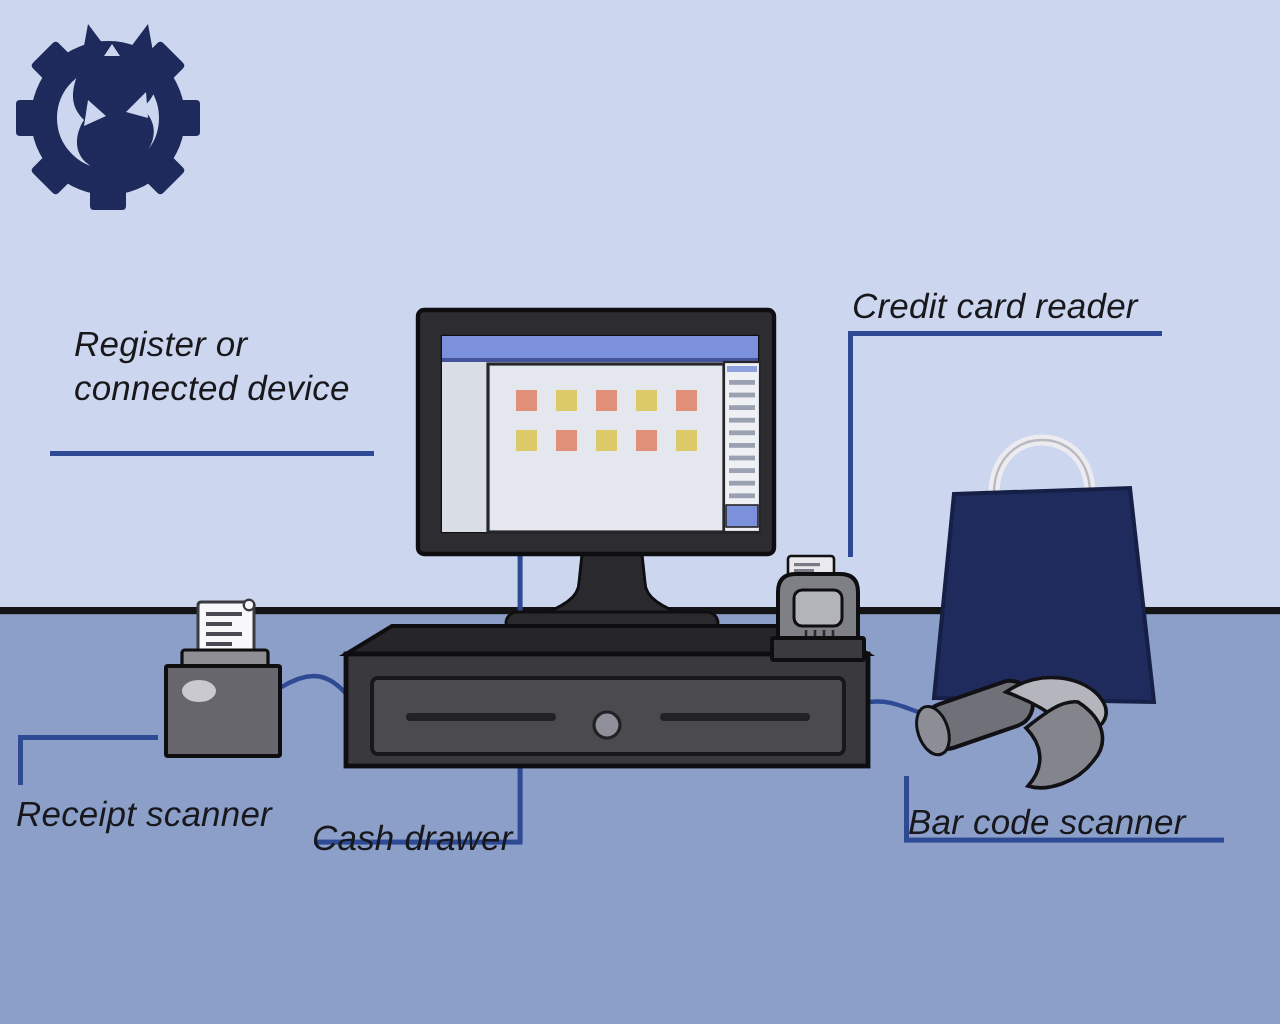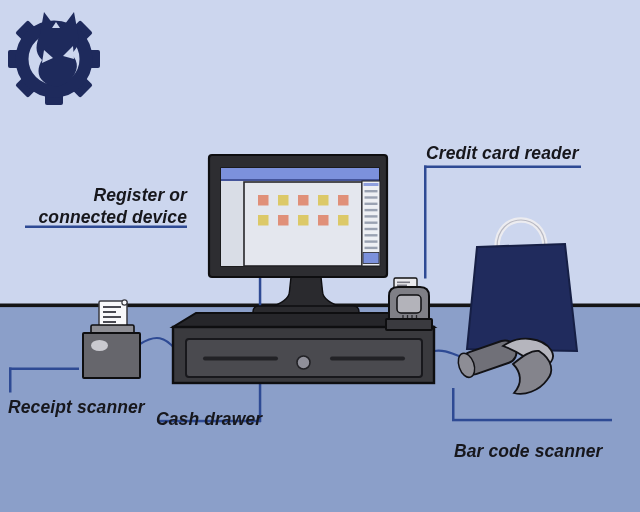--- a/index.html
+++ b/index.html
@@ -21,21 +21,20 @@
   }
   .stage{position:absolute;left:0;top:0;width:640px;height:512px;}
   .label{
     position:absolute;
     font-style:italic;
     font-size:17.5px;
     line-height:22px;
     color:var(--ink);
     letter-spacing:0.1px;
     white-space:nowrap;
-    font-weight:bold;
   }
   .label.wrap{white-space:normal;width:150px;}
 </style>
 </head>
 <body>
 
 <svg class="stage" viewBox="0 0 640 512" aria-hidden="true">
 
   <rect x="0" y="0" width="640" height="512" fill="#ccd6ee"></rect>
   <rect x="0" y="307" width="640" height="205" fill="#8b9fc9"></rect>
@@ -165,21 +164,21 @@
   <g>
     <g transform="rotate(-19 489 357)">
       <rect x="461" y="346" width="56" height="23" rx="11" fill="#707078" stroke="#121216" stroke-width="2"></rect>
       <ellipse cx="465" cy="357.5" rx="7.5" ry="12.5" fill="#8d8d95" stroke="#121216" stroke-width="1.5"></ellipse>
     </g>
     <path d="M503,346 C520,334 543,338 551,350 C557,359 549,366 539,369 C527,356 514,350 503,346 Z" fill="#b5b5bd" stroke="#121216" stroke-width="1.8"></path>
     <path d="M539,351 C553,360 554,372 547,380 C539,391 524,396 514,393 C523,383 521,372 513,364 C523,356 531,350 539,351 Z" fill="#84848c" stroke="#121216" stroke-width="1.8"></path>
   </g>
 </svg>
 
-<div class="label wrap" style="left:37px;top:184px;text-align:right;">Register or connected device</div>
+<div class="label wrap" style="left:37px;top:161px;">Register or connected device</div>
 
 <div class="label" style="left:426px;top:142px;">Credit card reader</div>
 
 <div class="label" style="left:8px;top:396px;">Receipt scanner</div>
 
 <div class="label" style="left:156px;top:408px;text-align:center;">Cash drawer</div>
 
-<div class="label" style="left:454px;top:440px;">Bar code scanner</div>
+<div class="label" style="left:454px;top:400px;">Bar code scanner</div>
 
 </body></html>

